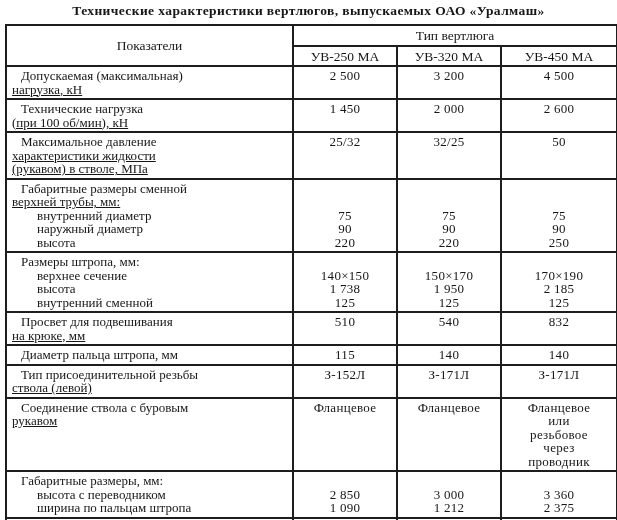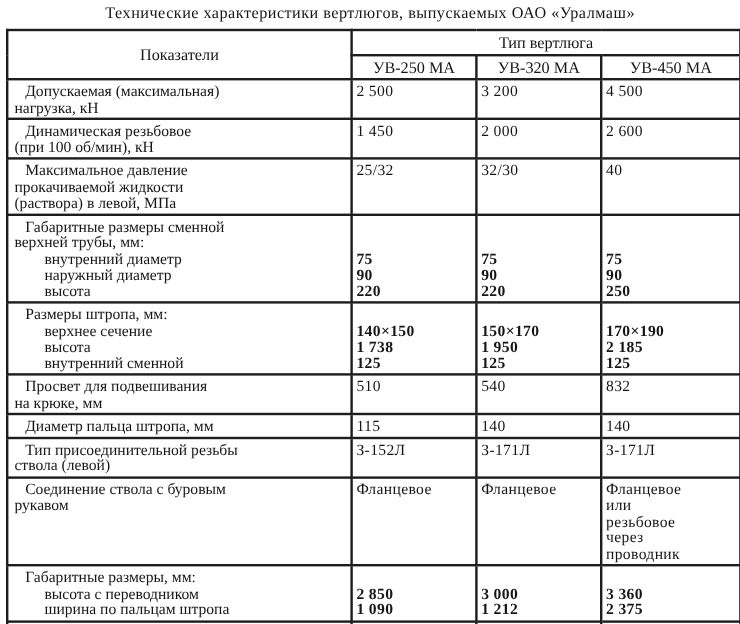--- a/index.html
+++ b/index.html
@@ -5,21 +5,21 @@
   html,body{margin:0;padding:0;}
   body{
     width:617px;height:520px;overflow:hidden;
     background:#ffffff;
     font-family:"Liberation Serif","DejaVu Serif",serif;
     color:#161616;
     -webkit-font-smoothing:antialiased;
   }
   .page{padding:1px 2px;}
   .title{
-    font-weight:normal;
+    font-weight:bold;
     font-size:13.5px;
     letter-spacing:0.4px;
     text-align:center;
     margin:2px 2px 5px 2px;
     white-space:nowrap;
   }
   table.spec{
     border-collapse:collapse;
     table-layout:fixed;
     width:611px;
@@ -40,24 +40,24 @@
   th{
     text-align:center;
     font-size:13.5px;
     padding:3px 2px 2px 2px;
   }
   th.pokazateli{vertical-align:middle;}
   th.group-head{border-bottom-width:1px;margin-left:48px;}
   td.label{padding-left:5px;padding-right:2px;}
   td.label .ln{white-space:nowrap;}
   td.label .ln.first{padding-left:9px;}
-  td.label .ln.cont{padding-left:0;}
+  td.label .ln.cont{padding-left:0;text-decoration:underline;}
   td.label .ln.sub{padding-left:25px;}
-  td.val{letter-spacing:0.3px;}
-  td.val.bottom{vertical-align:bottom;font-weight:bold;}
+  td.val{text-align:center;letter-spacing:0.3px;}
+  td.val.bottom{vertical-align:bottom;}
   td.val .ln{white-space:nowrap;}
 </style>
 </head>
 <body>
 
 <div class="page">
   <div class="title">Технические характеристики вертлюгов, выпускаемых ОАО «Уралмаш»</div>
 
   <table class="spec">
     <colgroup>
@@ -88,47 +88,47 @@
           </td>
           <td class="val">
             <div class="ln">3 200</div>
           </td>
           <td class="val">
             <div class="ln">4 500</div>
           </td>
         </tr>
         <tr>
           <td class="label">
-            <div class="ln first">Динамическая резьбовое</div>
+            <div class="ln first">Технические нагрузка</div>
             <div class="ln cont">(при 100 об/мин), кН</div>
           </td>
           <td class="val">
             <div class="ln">1 450</div>
           </td>
           <td class="val">
             <div class="ln">2 000</div>
           </td>
           <td class="val">
             <div class="ln">2 600</div>
           </td>
         </tr>
         <tr>
           <td class="label">
             <div class="ln first">Максимальное давление</div>
-            <div class="ln cont">прокачиваемой жидкости</div>
-            <div class="ln cont">(раствора)  в левой,  МПа</div>
+            <div class="ln cont">характеристики жидкости</div>
+            <div class="ln cont">(рукавом)  в стволе,  МПа</div>
           </td>
           <td class="val">
             <div class="ln">25/32</div>
           </td>
           <td class="val">
-            <div class="ln">32/30</div>
-          </td>
-          <td class="val">
-            <div class="ln">40</div>
+            <div class="ln">32/25</div>
+          </td>
+          <td class="val">
+            <div class="ln">50</div>
           </td>
         </tr>
         <tr>
           <td class="label">
             <div class="ln first">Габаритные размеры сменной</div>
             <div class="ln cont">верхней трубы,  мм:</div>
             <div class="ln sub">внутренний диаметр</div>
             <div class="ln sub">наружный диаметр</div>
             <div class="ln sub">высота</div>
           </td>

